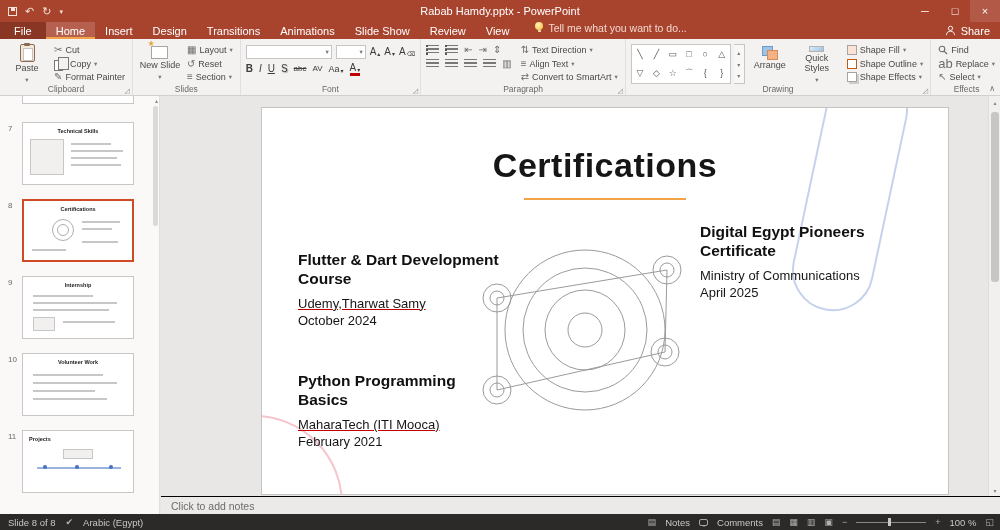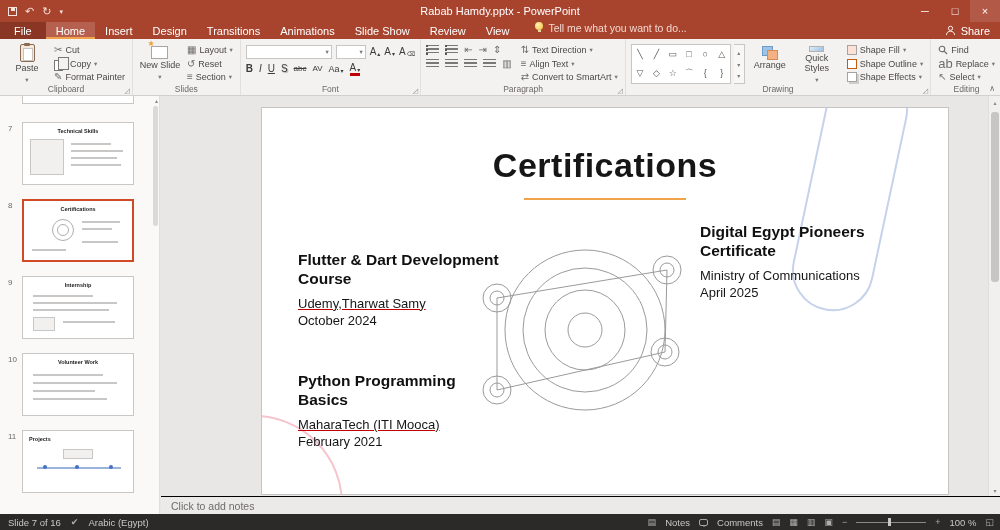--- a/index.html
+++ b/index.html
@@ -374,21 +374,21 @@
         <span class="gico" style="font-size:13px;">ab</span>
         <span>Replace</span>
         <span class="dd">▾</span>
       </div>
       <div class="sbtn">
         <span class="gico">↖</span>
         <span>Select</span>
         <span class="dd">▾</span>
       </div>
     </div>
-    <div class="rg-label"><span>Editing</span></div>
+    <div class="rg-label"><span>Effects</span></div>
   </div>
 
   <span class="collapse">∧</span>
 </div>
 
 <div class="panel">
   <div class="thumb" style="top:-52px;height:60px;"></div>
 
   <span class="tnum" style="top:28px;">7</span>
   <div class="thumb" style="top:26px;">
@@ -505,21 +505,21 @@
   <div class="vthumb"></div>
   <span class="varrow" style="bottom:0;">▾</span>
 </div>
 
 <div class="notesbar">
   <span>Click to add notes</span>
 </div>
 
 <div class="statusbar">
   <div class="st-left">
-    <span>Slide 7 of 16</span>
+    <span>Slide 8 of 8</span>
     <span class="stico">✔</span>
     <span>Arabic (Egypt)</span>
   </div>
   <div class="st-right">
     <span class="stico">▤</span>
     <span>Notes</span>
     <span class="ic-bubble"></span>
     <span>Comments</span>
     <span class="stico">▤</span>
     <span class="stico">▦</span>

